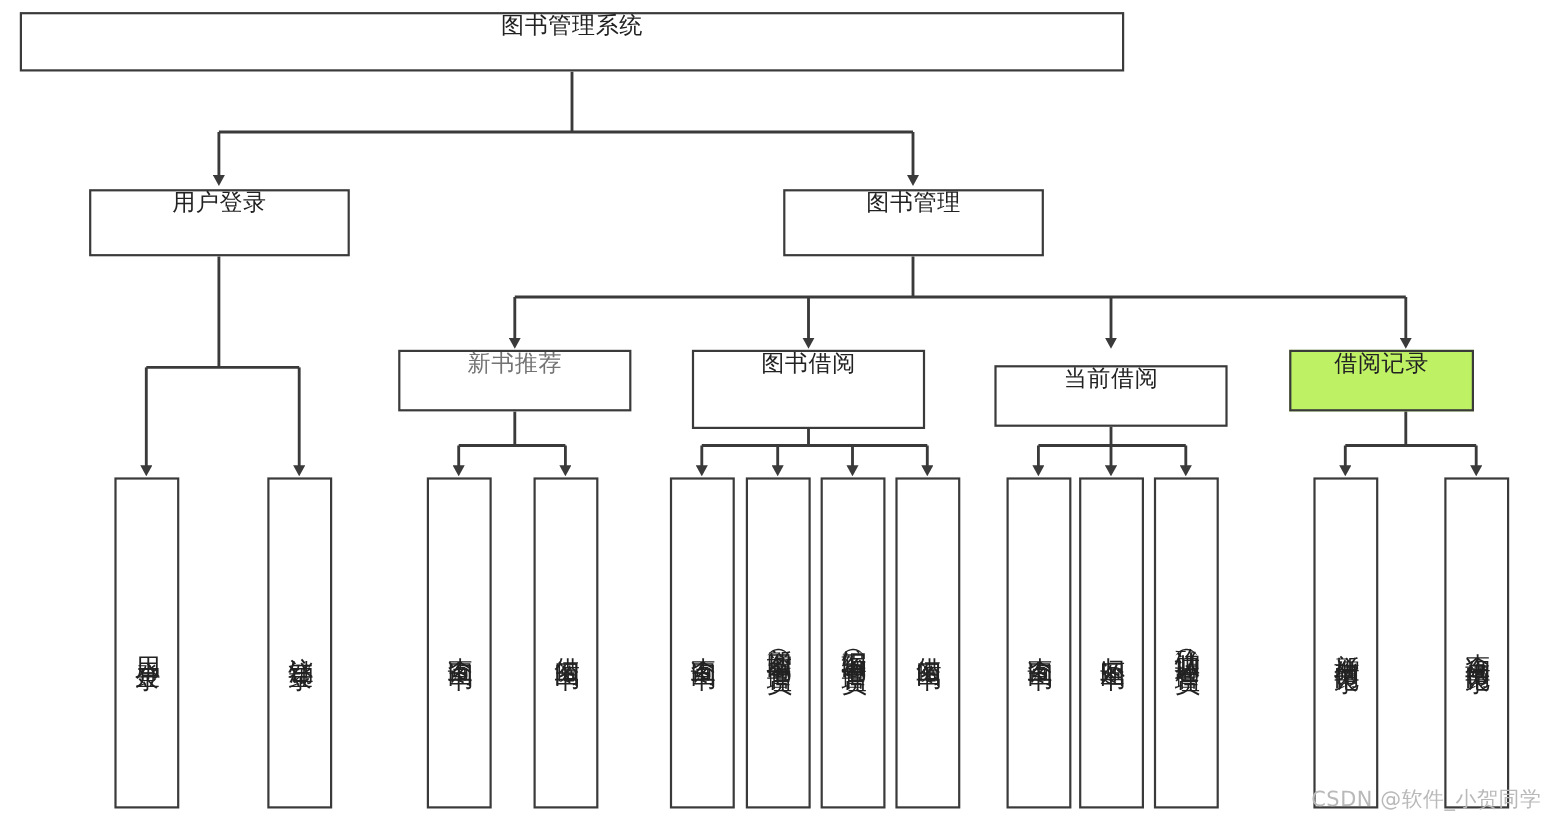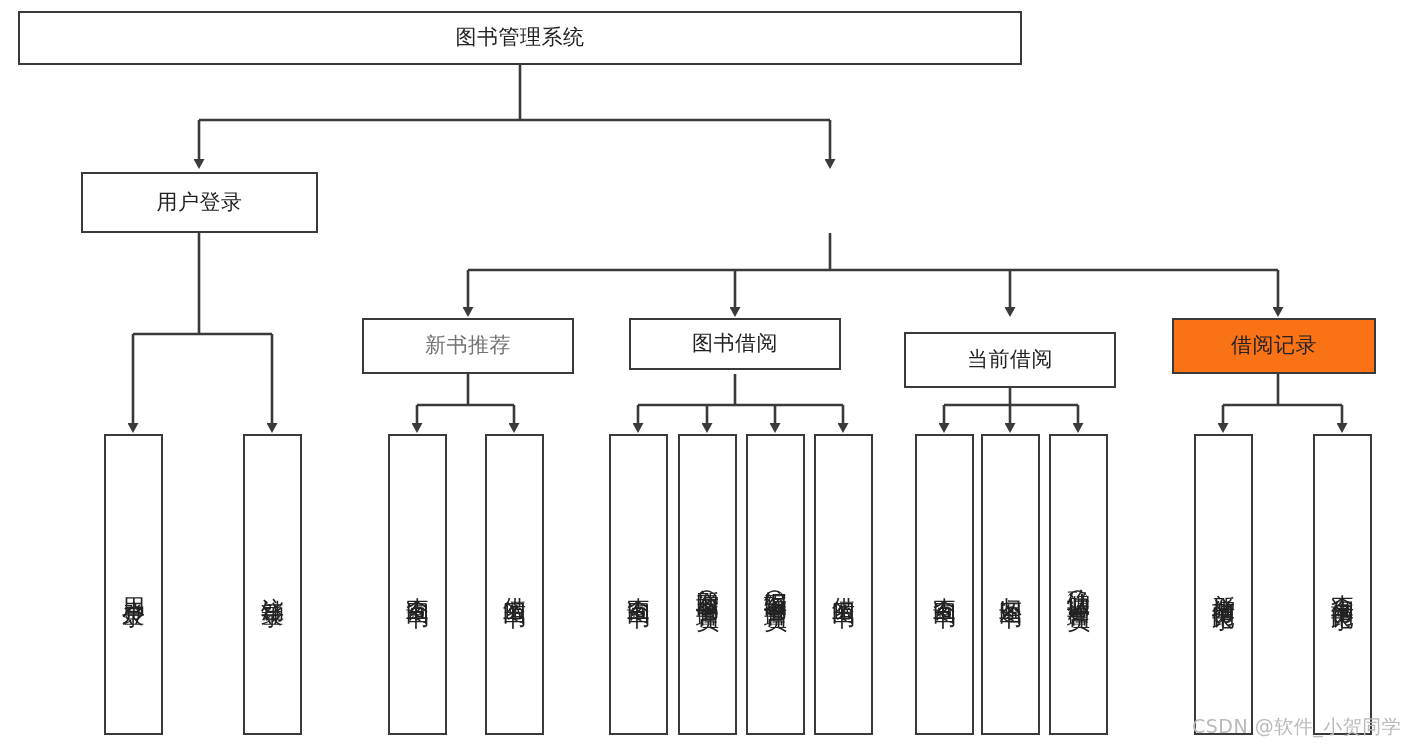--- a/index.html
+++ b/index.html
@@ -25,21 +25,20 @@
     width: 1405px;
     height: 747px;
     pointer-events: none;
   }
   .node {
     position: absolute;
     box-sizing: border-box;
     background: #ffffff;
     border: 2px solid #3a3a3a;
     display: flex;
-    align-items: center;
     justify-content: center;
     color: #222222;
   }
   .node .label {
     text-align: center;
     line-height: 1.02;
     white-space: pre;
   }
   .node.horizontal .label {
     font-size: 21px;
@@ -123,31 +122,34 @@
     </g>
   </svg>
 
   <div class="node horizontal" style="left: 18px; top: 11px; width: 1004px; height: 54px; border-color: rgb(58, 58, 58); background: rgb(255, 255, 255); color: rgb(34, 34, 34);">
     <span class="label">图书管理系统</span>
   </div>
 
   <div class="node horizontal" style="left: 81px; top: 172px; width: 237px; height: 61px; border-color: rgb(58, 58, 58); background: rgb(255, 255, 255); color: rgb(34, 34, 34);">
     <span class="label">用户登录</span>
   </div>
+  <div class="node horizontal" style="left: 712px; top: 172px; width: 237px; height: 61px; border-color: rgb(58, 58, 58); background: rgb(255, 255, 255); color: rgb(34, 34, 34);">
+    <span class="label">图书管理</span>
+  </div>
 
   <div class="node horizontal" style="left: 362px; top: 318px; width: 212px; height: 56px; border-color: rgb(58, 58, 58); background: rgb(255, 255, 255); color: #737373;">
     <span class="label">新书推荐</span>
   </div>
-  <div class="node horizontal" style="left: 629px; top: 318px; width: 212px; height: 52px; border-color: rgb(58, 58, 58); background: rgb(255, 255, 255); color: rgb(34, 34, 34);">
+  <div class="node horizontal" style="left: 629px; top: 318px; width: 212px; height: 72px; border-color: rgb(58, 58, 58); background: rgb(255, 255, 255); color: rgb(34, 34, 34);">
     <span class="label">图书借阅</span>
   </div>
   <div class="node horizontal" style="left: 904px; top: 332px; width: 212px; height: 56px; border-color: rgb(58, 58, 58); background: rgb(255, 255, 255); color: rgb(34, 34, 34);">
     <span class="label">当前借阅</span>
   </div>
-  <div class="node horizontal" style="left: 1172px; top: 318px; width: 204px; height: 56px; border-color: rgb(58, 58, 58); background: #f97316; color: rgb(34, 34, 34);">
+  <div class="node horizontal" style="left: 1172px; top: 318px; width: 168px; height: 56px; border-color: rgb(58, 58, 58); background: #bef264; color: rgb(34, 34, 34);">
     <span class="label">借阅记录</span>
   </div>
 
   <div class="node vertical" style="left: 104px; top: 434px; width: 59px; height: 301px; border-color: rgb(58, 58, 58); background: rgb(255, 255, 255); color: rgb(34, 34, 34);">
     <span class="label">用户登录</span>
   </div>
   <div class="node vertical" style="left: 243px; top: 434px; width: 59px; height: 301px; border-color: rgb(58, 58, 58); background: rgb(255, 255, 255); color: rgb(34, 34, 34);">
     <span class="label">注销登录</span>
   </div>
 

